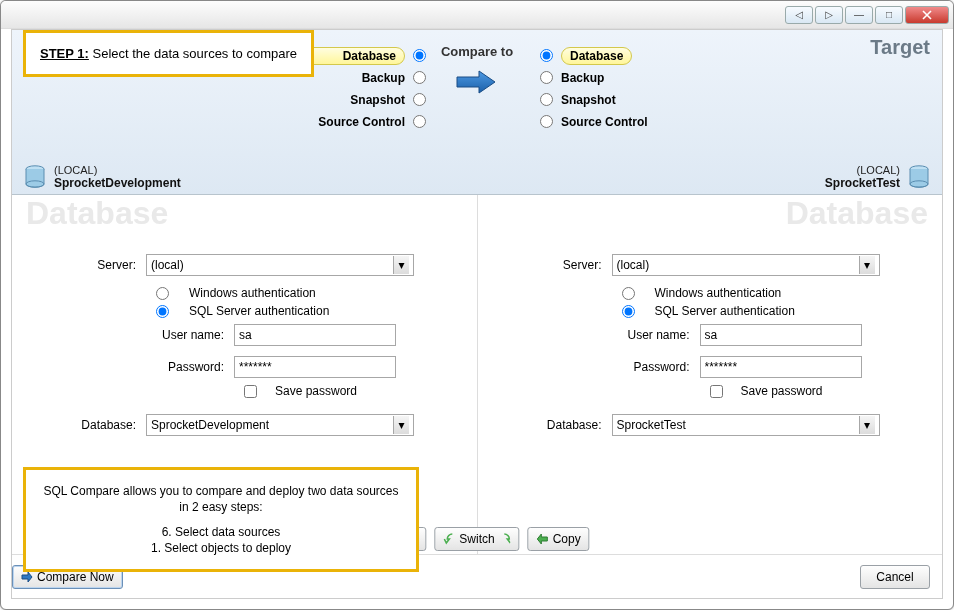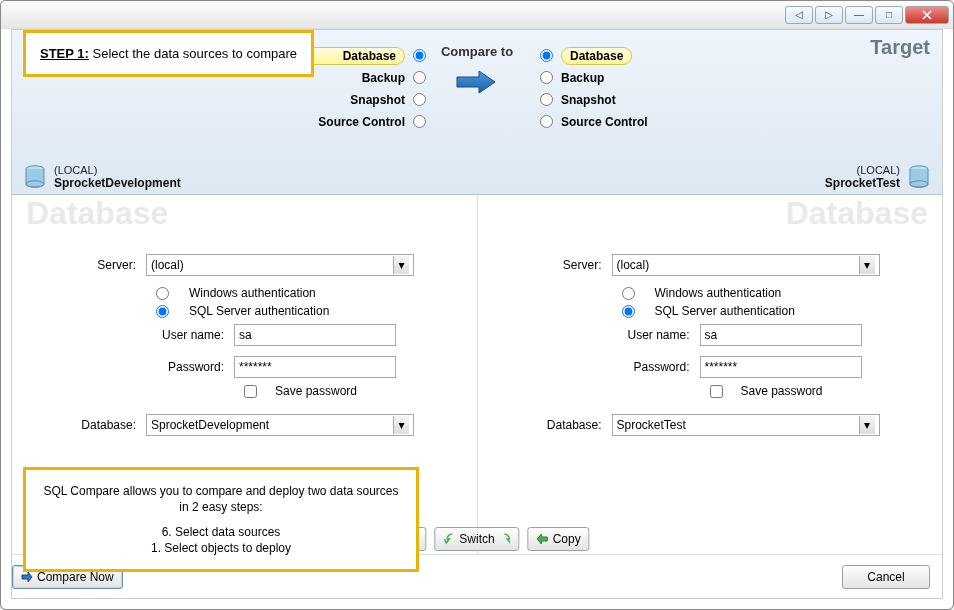--- a/index.html
+++ b/index.html
@@ -324,19 +324,19 @@
       </div>
     </div>
 
     <div class="bottom-bar">
       <div class="btn primary">
         <svg class="mini-icon" viewBox="0 0 12 12">
             <path d="M1 4 H7 V1 L11 6 L7 11 V8 H1 Z" fill="#2f79c4" stroke="#1a4d85"></path>
           </svg>
         <span>Compare Now</span>
       </div>
-      <div class="btn" style="width:88px;justify-content:center;">
+      <div class="btn" style="width:70px;justify-content:center;">
         <span>Cancel</span>
       </div>
     </div>
 
   </div>
 </div>
 
 </body></html>

